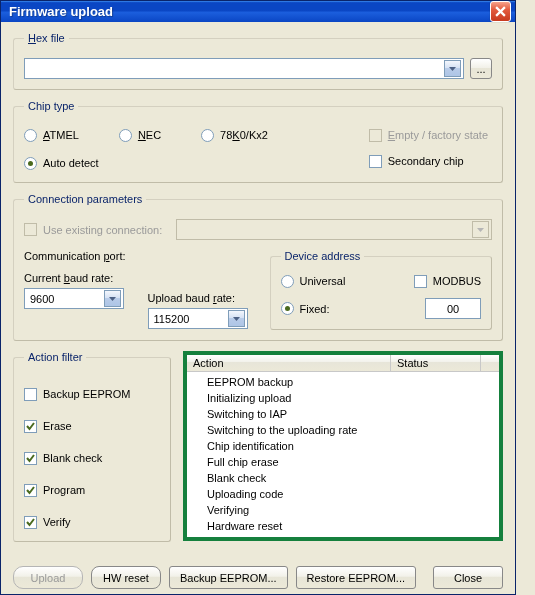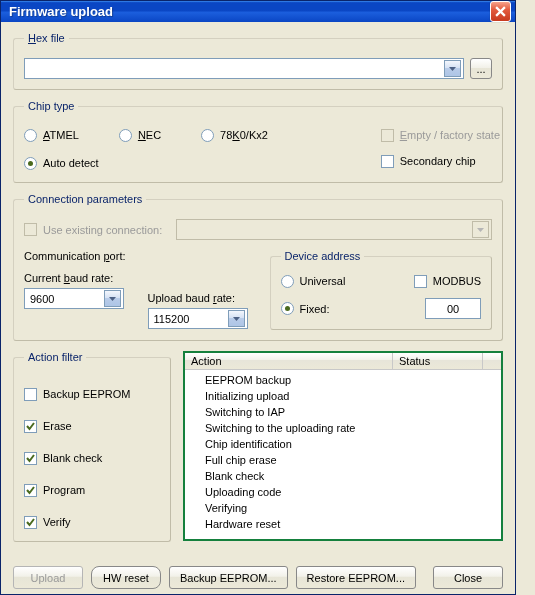--- a/index.html
+++ b/index.html
@@ -113,21 +113,21 @@
   .check.disabled, .radio.disabled{ background:#ece9d8; border-color:#c0bca8;}
   label.opt.disabled{ color:#9a9a9a;}
   .underline-access { text-decoration: underline; }
 
   
   .hex-row { display:flex; gap:6px; }
   .hex-row .combo { flex:1; }
 
   
   .chip-grid { display:flex; gap:40px; margin-bottom:10px; }
-  .chip-right { position:absolute; right:2px; top:14px; display:flex; flex-direction:column; gap:8px;}
+  .chip-right { position:absolute; right:14px; top:14px; display:flex; flex-direction:column; gap:8px;}
 
   
   .conn-row1 { display:flex; align-items:center; gap:14px; margin-bottom:10px;}
   .conn-row1 .combo{ flex:1; }
   .conn-cols { display:flex; gap:22px; align-items:flex-start;}
   .col { display:flex; flex-direction:column; gap:4px;}
   .col .combo{ width:100px;}
 
   fieldset.inner {
     margin:0;
@@ -136,21 +136,21 @@
   }
   .dev-row { display:flex; align-items:center; gap:18px; margin-bottom:8px;}
   .dev-row2 { display:flex; align-items:center; gap:18px;}
 
   
   .action-area{ display:flex; gap:12px;}
   fieldset.af{ width:158px; padding-top:18px;}
   .af-col{ display:flex; flex-direction:column; gap:14px; margin-top:4px;}
   .listbox{
     flex:1;
-    border:2px solid #15803d;
+    border:4px solid #15803d;
     background:#fff;
     padding:0;
     height:190px;
     overflow:hidden;
   }
   .list-head{ display:flex; border-bottom:1px solid #c8c8c8;}
   .list-head .cell{
     background:linear-gradient(to bottom,#fff,#f2f1ea 45%,#e7e5d9 46%,#ece9d8);
     border-right:1px solid #c8c8c8;
     padding:2px 6px;
@@ -380,21 +380,21 @@
               <span class="action-text">Verifying</span>
             </div>
             <div class="list-row">
               <span class="action-text">Hardware reset</span>
             </div>
           </div>
       </div>
     </div>
 
     <div class="bottom-btns">
-      <button class="btn disabled" style="min-width:70px;">Upload</button>
+      <button class="btn disabled" style="min-width:70px;border-radius:10px;">Upload</button>
       <button class="btn" style="min-width:70px;border-radius:8px;">HW reset</button>
       <button class="btn" style="min-width:110px;">Backup EEPROM...</button>
       <button class="btn" style="min-width:110px;">Restore EEPROM...</button>
       <div class="spacer"></div>
       <button class="btn" style="min-width:70px;">Close</button>
     </div>
 
   </div>
 </div>
 

